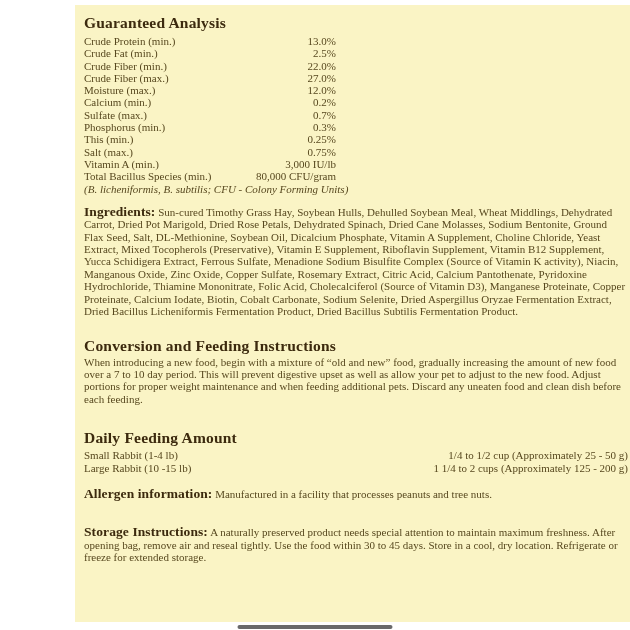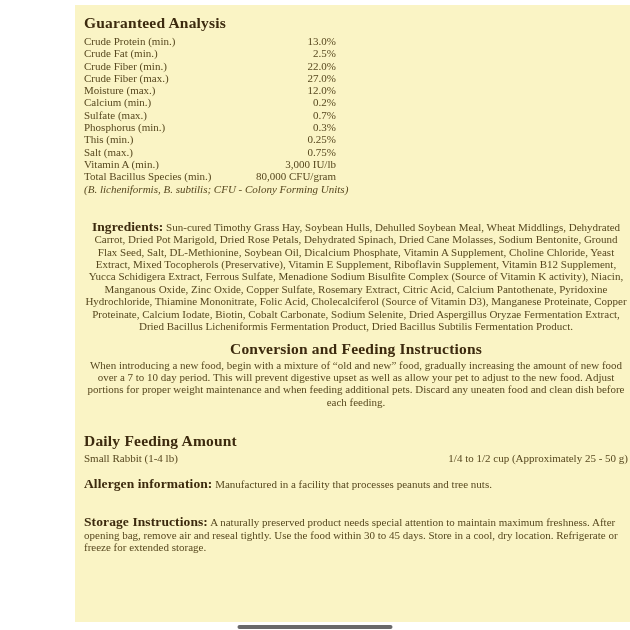--- a/index.html
+++ b/index.html
@@ -65,22 +65,22 @@
     background-size: 4.6px 2.4px;
     background-repeat: repeat-x;
     background-position: left bottom 2.4px;
   }
   .ga-footnote {
     font-style: italic;
     font-size: 11px;
     line-height: 12.3px;
     margin: 0;
   }
-  .sect-ingredients { margin-top: 26px; text-align: center; }
-  .sect-conversion { margin-top: 7px; text-align: center; }
+  .sect-ingredients { margin-top: 11px; }
+  .sect-conversion { margin-top: 19px; }
   .sect-conversion .section-title { margin-bottom: 2px; }
   .sect-daily { margin-top: 24px; }
   .sect-daily .section-title { margin-bottom: 3px; }
   .daily-table .leader-row { line-height: 12.8px; }
   .sect-allergen { margin-top: 13px; }
   .sect-storage { margin-top: 26px; }
   .home-bar {
     position: absolute;
     left: 50%;
     transform: translateX(-50%);
@@ -189,20 +189,25 @@
       <div class="section-title">Daily Feeding Amount</div>
       <div class="daily-table">
 
           <div class="leader-row">
             <span class="lbl">Small Rabbit (1-4 lb)</span>
             <span class="dots"></span>
             <span class="val">1/4 to 1/2 cup (Approximately 25 - 50 g)</span>
           </div>
 
 
+          <div class="leader-row">
+            <span class="lbl">Large Rabbit (10 -15 lb)</span>
+            <span class="dots"></span>
+            <span class="val">1 1/4 to 2 cups (Approximately 125 - 200 g)</span>
+          </div>
         </div>
     </div>
 
     <div class="sect-allergen">
       <p class="body-text"><span class="run-in">Allergen information:</span> <span>Manufactured in a facility that processes peanuts and tree nuts.</span></p>
     </div>
 
     <div class="sect-storage">
       <p class="body-text"><span class="run-in">Storage Instructions:</span> <span>A naturally preserved product needs special attention to maintain maximum freshness. After opening bag, remove air and reseal tightly. Use the food within 30 to 45 days. Store in a cool, dry location. Refrigerate or freeze for extended storage.</span></p>
     </div>

